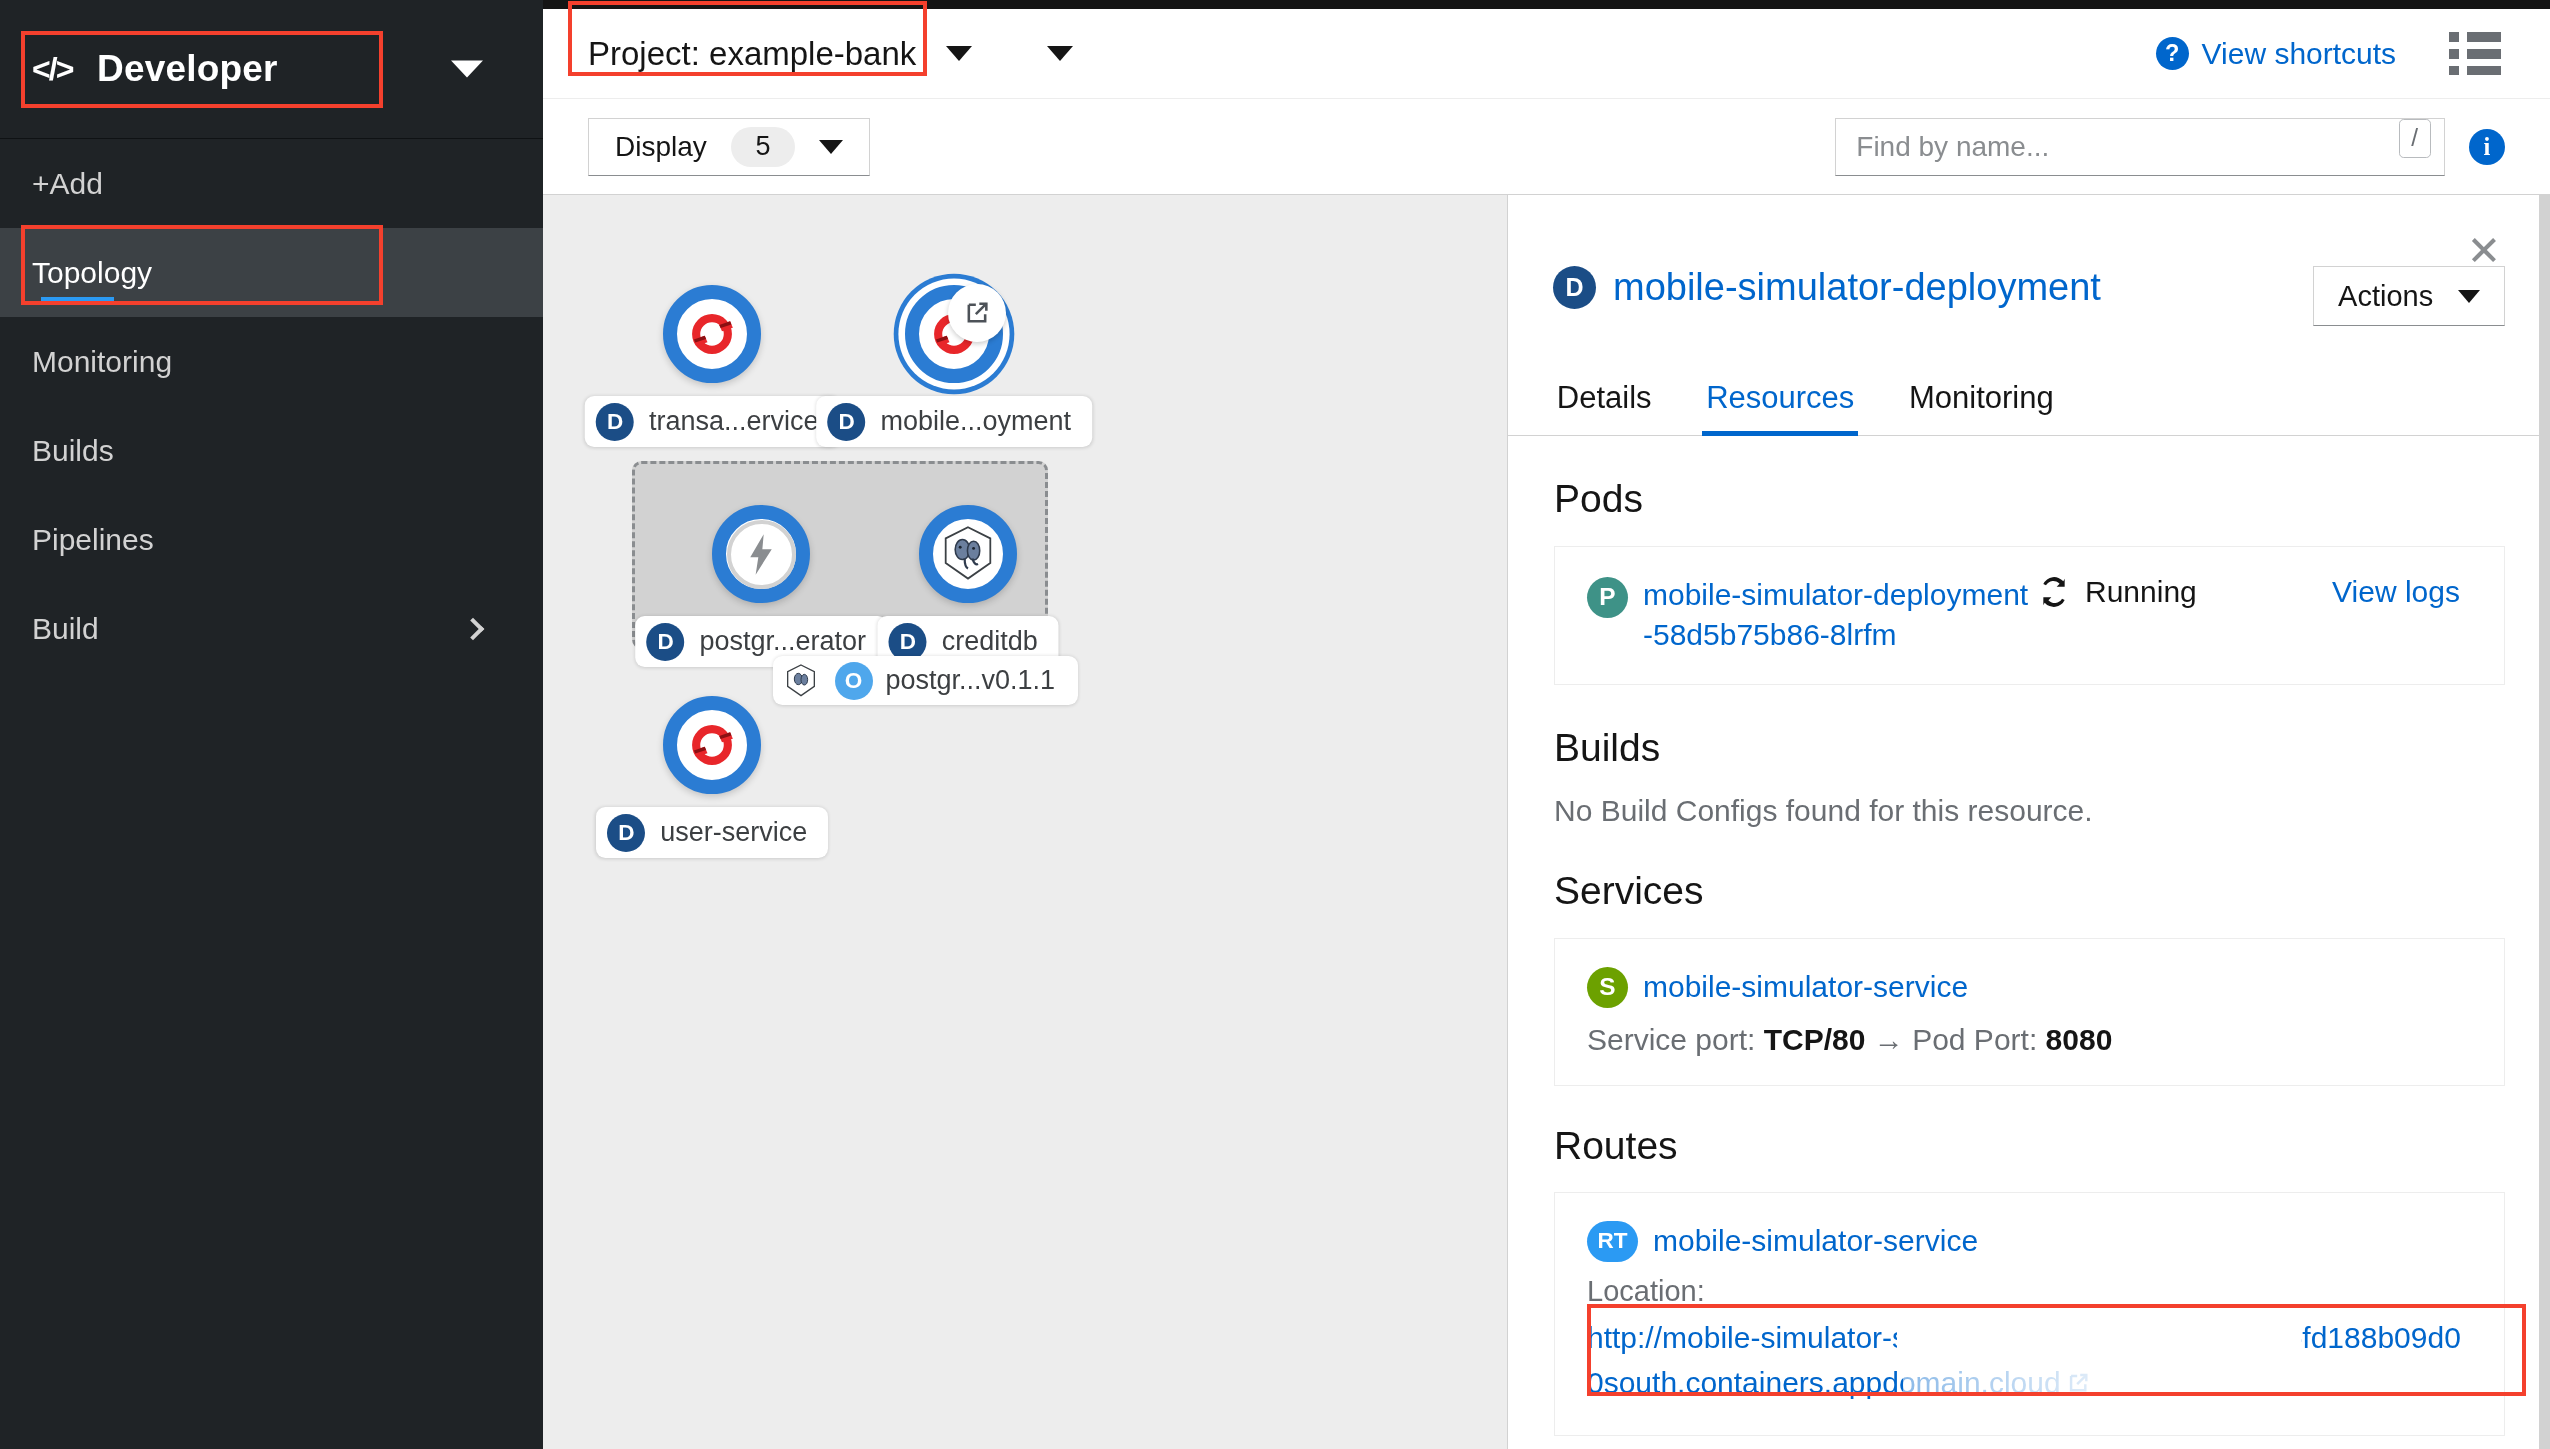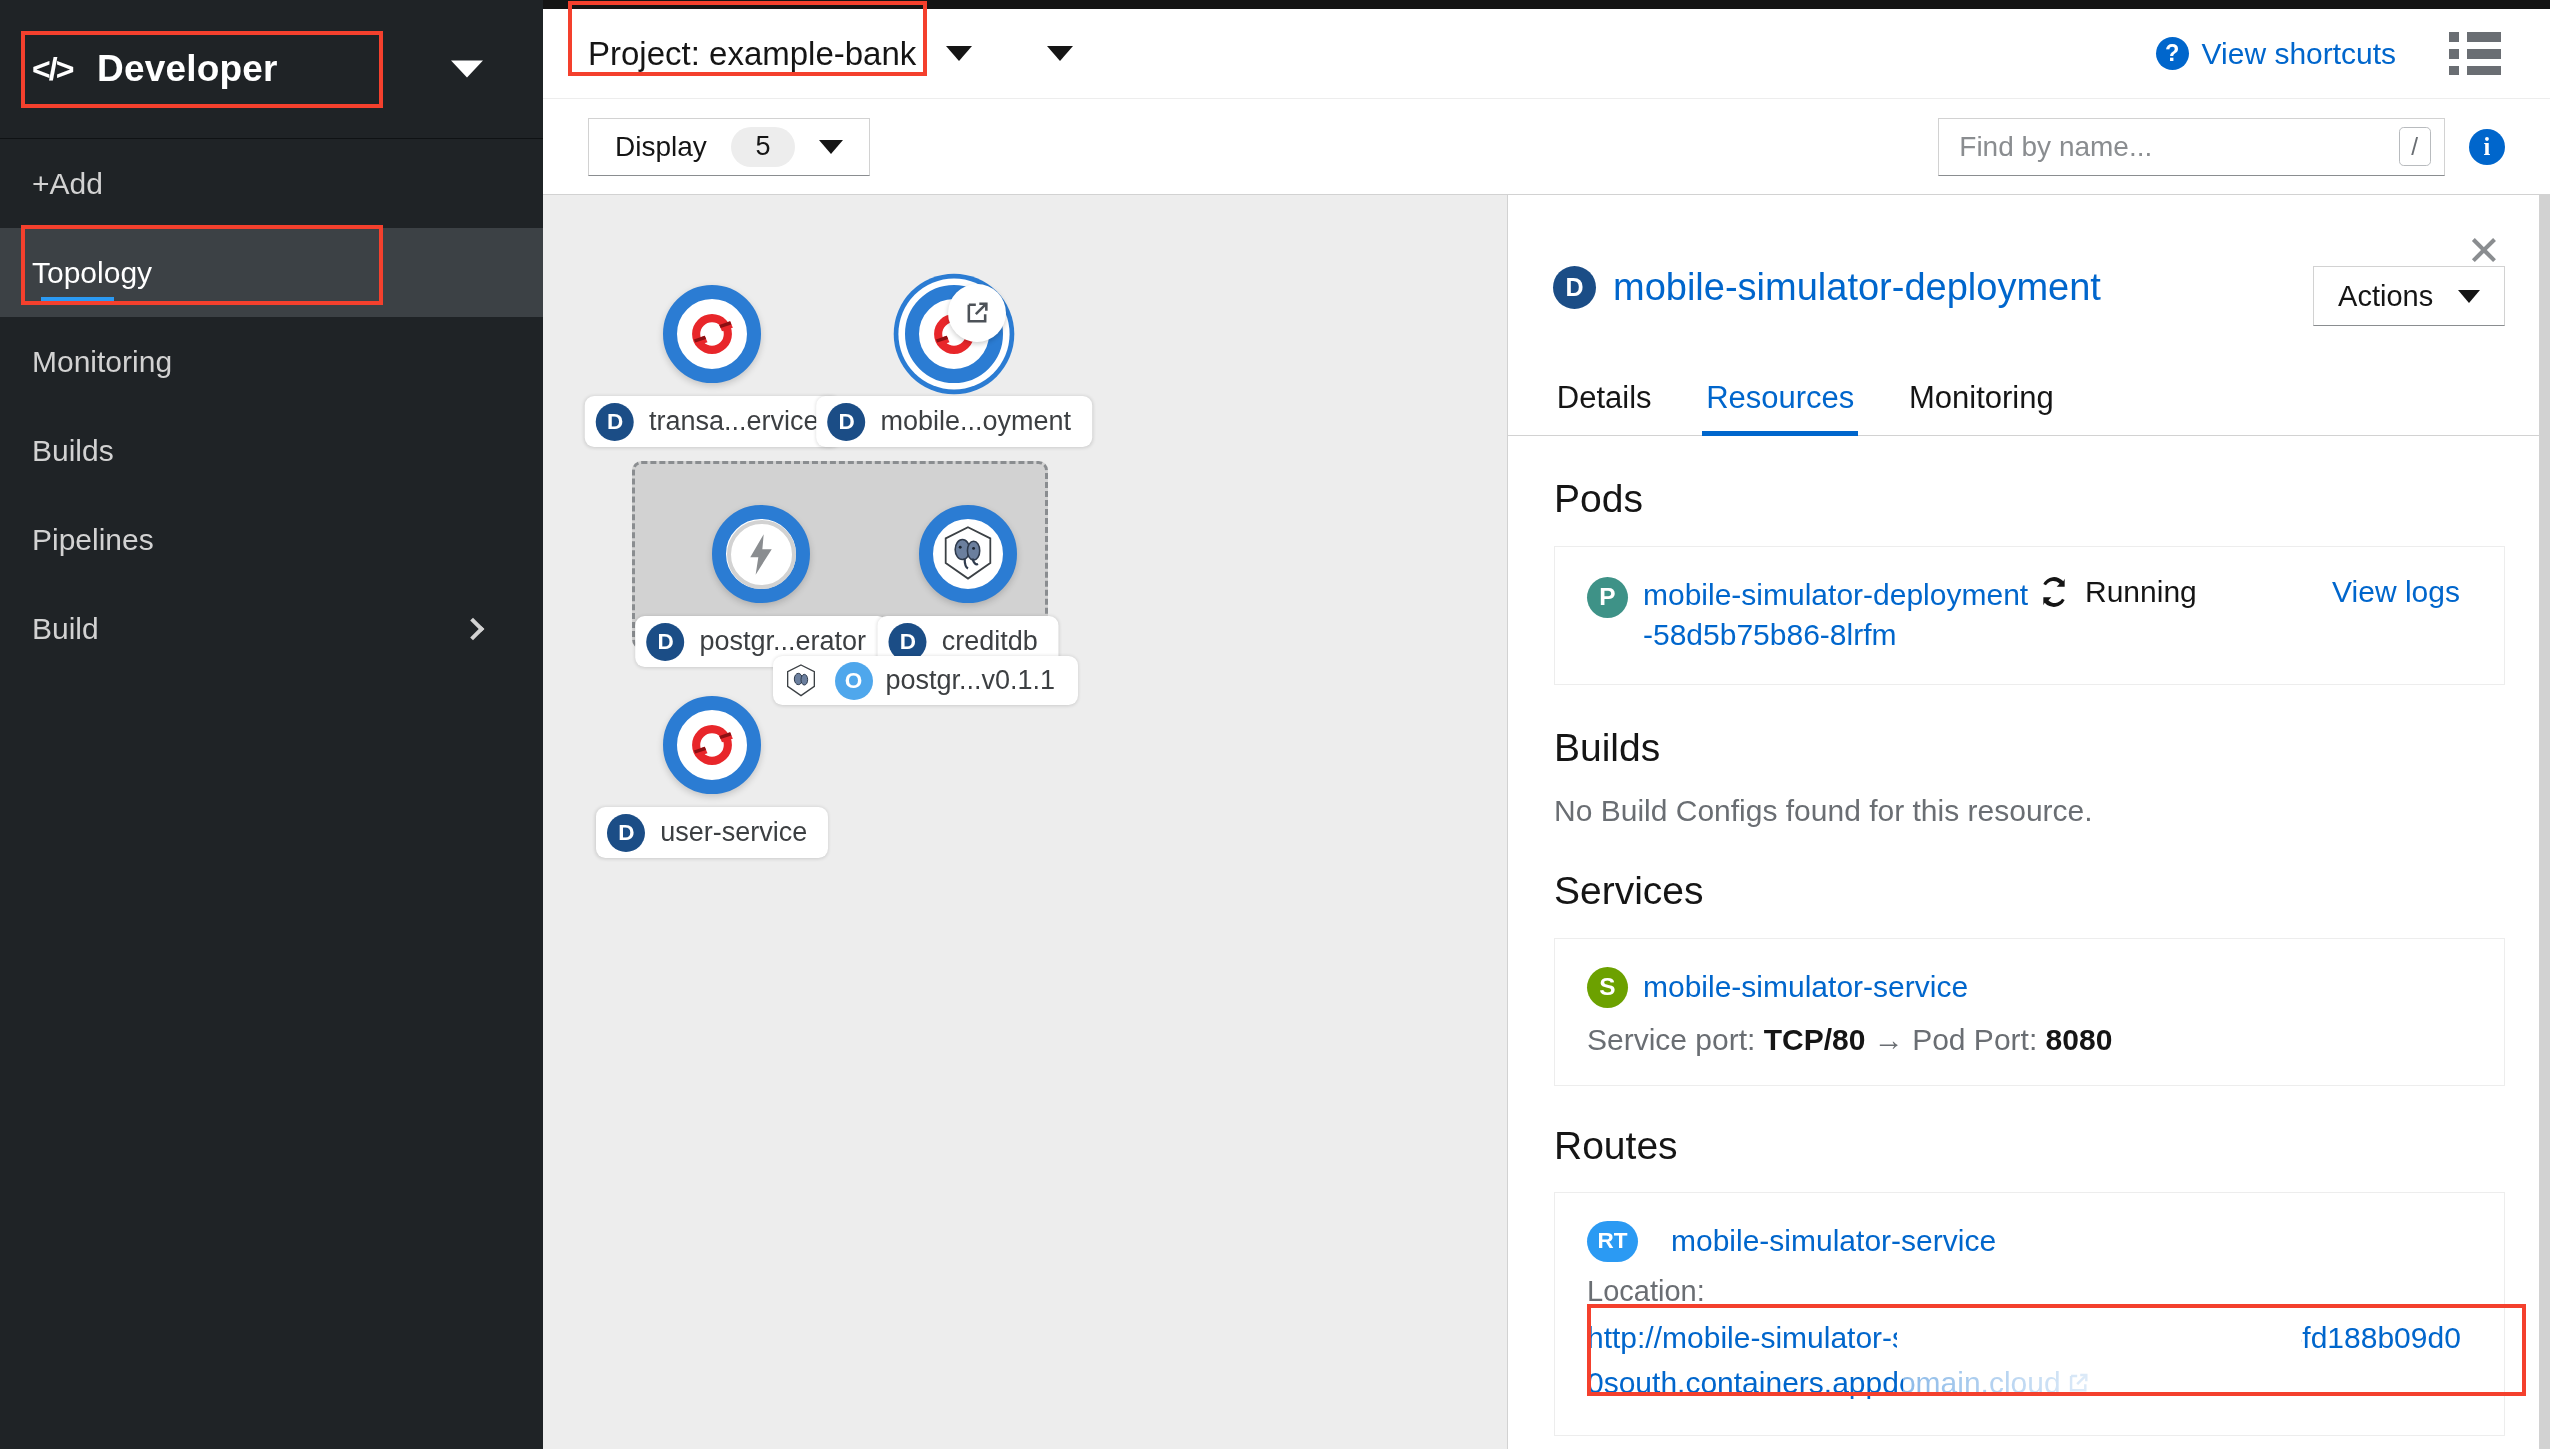--- a/index.html
+++ b/index.html
@@ -120,23 +120,23 @@
     background: #ededed; border-radius: 30px;
     padding: 4.7px 24.4px; font-size: 27px; color: #151515;
   }
   .disp-caret {
     width: 0; height: 0;
     border-left: 12.2px solid transparent; border-right: 12.2px solid transparent;
     border-top: 14px solid #151515;
   }
   .fb-spacer { flex: 1; }
   .search-wrap {
-    width: 507px; height: 58px;
+    width: 610px; height: 58px;
     border: 0.9px solid #d2d2d2; border-bottom: 1.9px solid #8a8d90;
-    display: flex; align-items: center; padding: 0 13px 0 20.7px;
+    display: flex; padding: 0 13px 0 20.7px;
     background: #fff;
   }
   .search-input {
     flex: 1; border: none; outline: none; background: transparent;
     font-size: 28px; color: #151515; font-family: "Liberation Sans", sans-serif;
   }
   .search-input::placeholder { color: #8a8d90; }
   .slash-key {
     border: 0.9px solid #b8bbbe; border-radius: 4.7px;
     width: 32px; height: 39px;
@@ -275,21 +275,21 @@
   .empty-text { font-size: 30px; color: #6a6e73; margin-top: 5.6px; }
   .svc-row { display: flex; gap: 15px; align-items: center; }
   .badge-s {
     width: 41px; height: 41px; border-radius: 50%;
     background: #6ca100; color: #fff; font-size: 24.4px; font-weight: 700;
     display: flex; align-items: center; justify-content: center; flex: 0 0 auto;
   }
   .svc-name { font-size: 30px; color: #0066cc; }
   .svc-port { font-size: 30px; color: #6a6e73; margin-top: 15px; }
   .svc-port b { color: #151515; font-weight: 700; }
-  .route-row { display: flex; gap: 33px; align-items: center; }
+  .route-row { display: flex; gap: 15px; align-items: center; }
   .badge-rt {
     width: 51px; height: 41px; border-radius: 20.7px;
     background: #2b9af3; color: #fff; font-size: 22.5px; font-weight: 700;
     display: flex; align-items: center; justify-content: center; flex: 0 0 auto;
   }
   .route-name { font-size: 30px; color: #0066cc; }
   .route-loc-label { font-size: 29px; color: #6a6e73; margin-top: 13px; }
   .route-url {
     font-size: 30px; color: #0066cc; line-height: 1.5;
     margin-top: 7.5px; position: relative; word-break: break-all;

